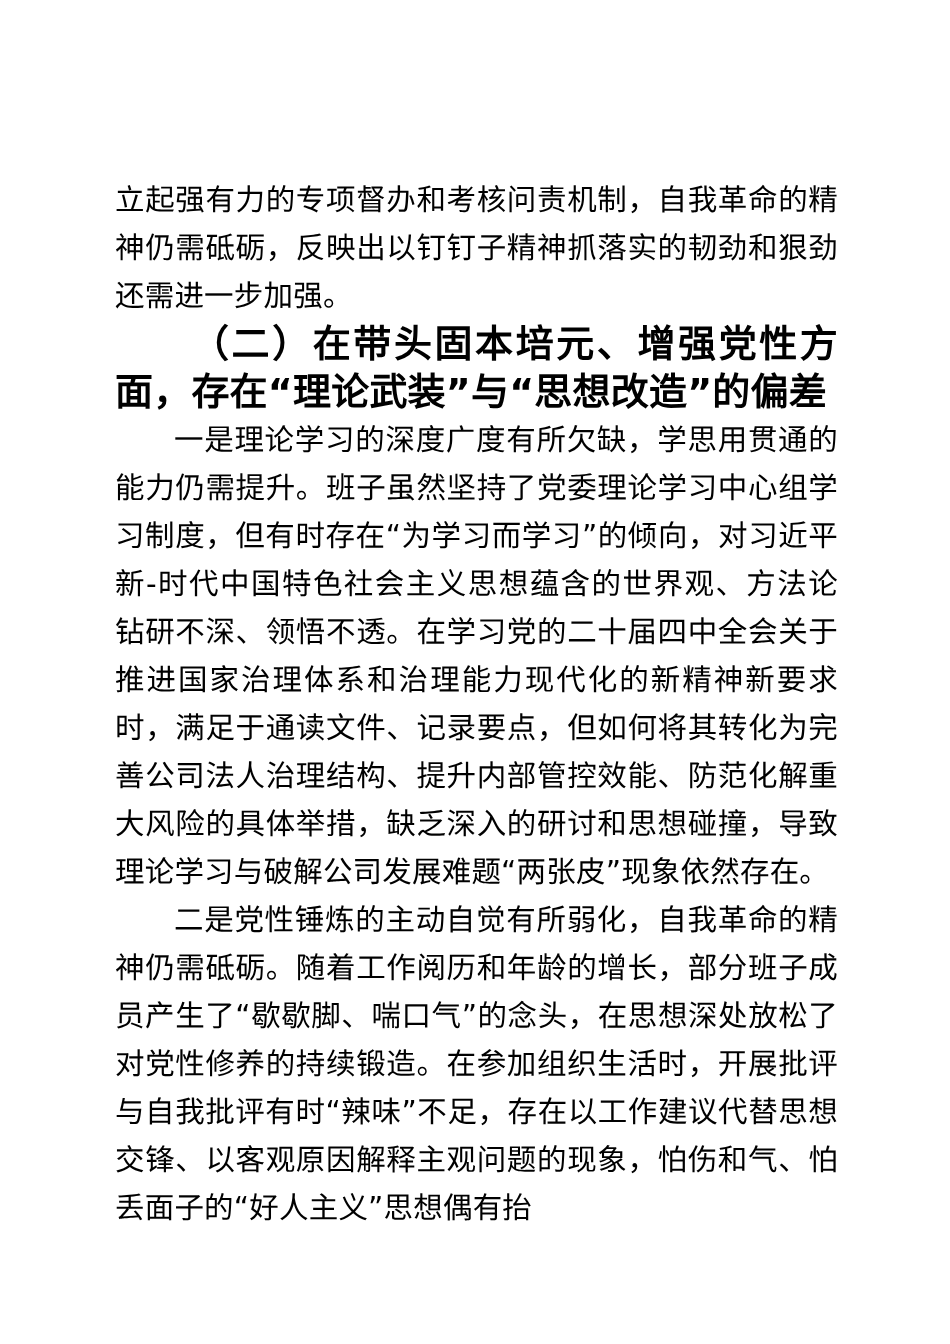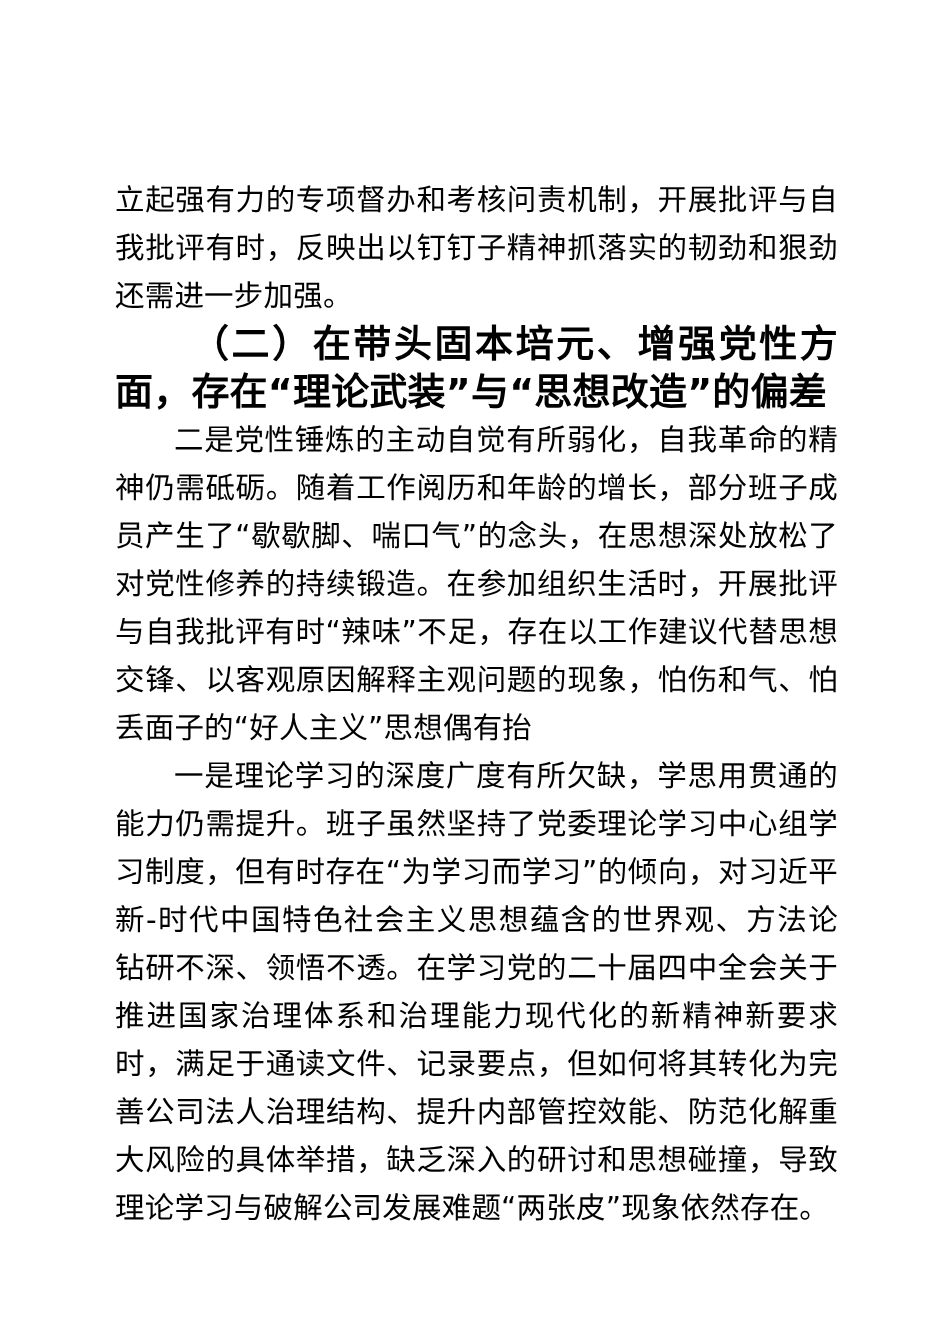--- a/index.html
+++ b/index.html
@@ -57,22 +57,22 @@
     font-weight: 700;
     text-indent: 2em;
   }
 </style>
 </head>
 <body>
 
 <div class="page">
   <div class="page-body">
 
-    <p class="para continuation">立起强有力的专项督办和考核问责机制，开展批评与自我批评有时，反映出以钉钉子精神抓落实的韧劲和狠劲还需进一步加强。</p>
+    <p class="para continuation">立起强有力的专项督办和考核问责机制，自我革命的精神仍需砥砺，反映出以钉钉子精神抓落实的韧劲和狠劲还需进一步加强。</p>
 
     <p class="heading">（二）在带头固本培元、增强党性方面，存在“理论武装”与“思想改造”的偏差</p>
 
+    <p class="para indent">一是理论学习的深度广度有所欠缺，学思用贯通的能力仍需提升。班子虽然坚持了党委理论学习中心组学习制度，但有时存在“为学习而学习”的倾向，对习近平新-时代中国特色社会主义思想蕴含的世界观、方法论钻研不深、领悟不透。在学习党的二十届四中全会关于推进国家治理体系和治理能力现代化的新精神新要求时，满足于通读文件、记录要点，但如何将其转化为完善公司法人治理结构、提升内部管控效能、防范化解重大风险的具体举措，缺乏深入的研讨和思想碰撞，导致理论学习与破解公司发展难题“两张皮”现象依然存在。</p>
+
     <p class="para indent">二是党性锤炼的主动自觉有所弱化，自我革命的精神仍需砥砺。随着工作阅历和年龄的增长，部分班子成员产生了“歇歇脚、喘口气”的念头，在思想深处放松了对党性修养的持续锻造。在参加组织生活时，开展批评与自我批评有时“辣味”不足，存在以工作建议代替思想交锋、以客观原因解释主观问题的现象，怕伤和气、怕丢面子的“好人主义”思想偶有抬</p>
-
-    <p class="para indent">一是理论学习的深度广度有所欠缺，学思用贯通的能力仍需提升。班子虽然坚持了党委理论学习中心组学习制度，但有时存在“为学习而学习”的倾向，对习近平新-时代中国特色社会主义思想蕴含的世界观、方法论钻研不深、领悟不透。在学习党的二十届四中全会关于推进国家治理体系和治理能力现代化的新精神新要求时，满足于通读文件、记录要点，但如何将其转化为完善公司法人治理结构、提升内部管控效能、防范化解重大风险的具体举措，缺乏深入的研讨和思想碰撞，导致理论学习与破解公司发展难题“两张皮”现象依然存在。</p>
 
   </div>
 </div>
 
 </body></html>

